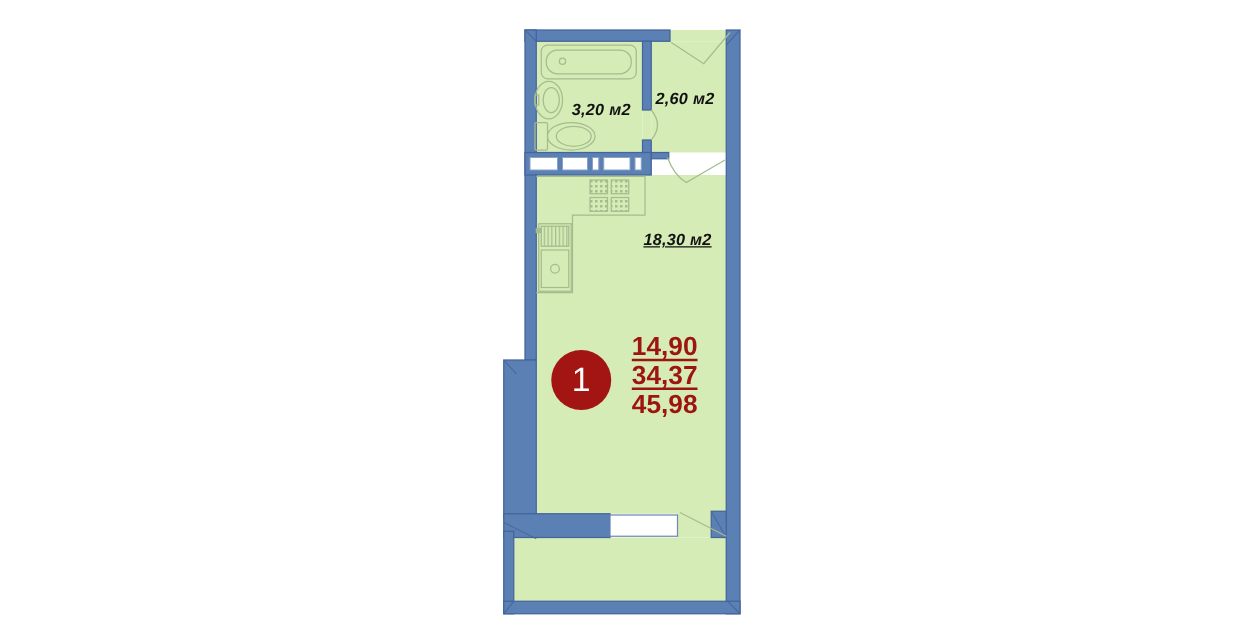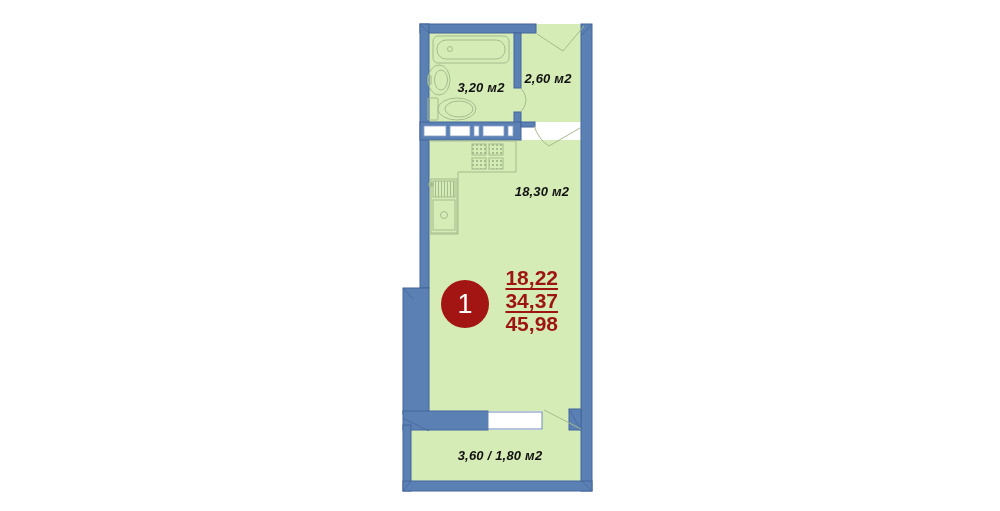--- a/index.html
+++ b/index.html
@@ -7,21 +7,21 @@
     position:relative;width:1000px;height:511px;background:#ffffff;overflow:hidden;
     font-family:"Liberation Sans", sans-serif;
   }
   #plan-svg{position:absolute;left:0;top:0;}
   .room-label{
     position:absolute;color:#111111;font-size:13px;font-weight:bold;font-style:italic;
     text-align:center;white-space:nowrap;letter-spacing:0.2px;
   }
   #label-bathroom{left:441px;top:80px;width:80px;}
   #label-hallway {left:508px;top:71px;width:80px;}
-  #label-living  {left:492px;top:184px;width:100px;}
+  #label-living  {left:492px;top:184px;width:100px;text-decoration:underline;}
   #label-balcony {left:420px;top:448px;width:160px;}
   #area-block{
     position:absolute;left:470px;top:266px;width:88px;text-align:right;
     color:#9e1410;font-size:21px;font-weight:bold;line-height:23px;
   }
   .underlined{text-decoration:underline;text-decoration-thickness:2px;text-underline-offset:3px;}
   #unit-marker{
     position:absolute;left:441px;top:280px;width:48px;height:48px;border-radius:50%;
     background:#a21512;color:#ffffff;font-size:27px;line-height:48px;text-align:center;
     font-weight:normal;
@@ -129,25 +129,24 @@
       <path d="M537,34 L563,51 L584,26"></path>
       <path d="M521,88 Q531,100 521,112"></path>
       <path d="M534,126 Q539,140 549,146 L580,128"></path>
       <path d="M544,410 L581,429"></path>
     </g>
   </svg>
 
   <div class="room-label" id="label-bathroom">3,20 м2</div>
   <div class="room-label" id="label-hallway">2,60 м2</div>
   <div class="room-label" id="label-living">18,30 м2</div>
-  <div class="room-label" id="label-balcony">3,60 / 1,80 м2</div>
 
   <div id="unit-marker">
     <span>1</span>
   </div>
 
   <div id="area-block">
-    <div class="underlined">18,22</div>
+    <div class="underlined">14,90</div>
     <div class="underlined">34,37</div>
     <div>45,98</div>
   </div>
 
 </div>
 
 </body></html>

